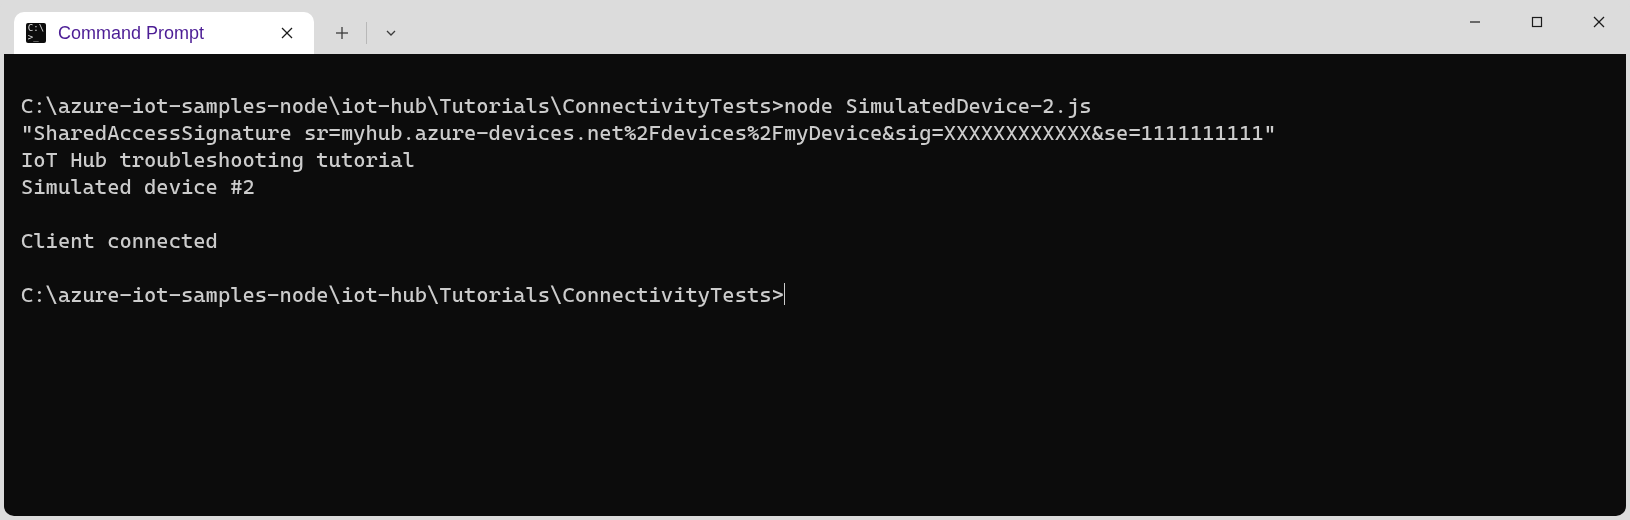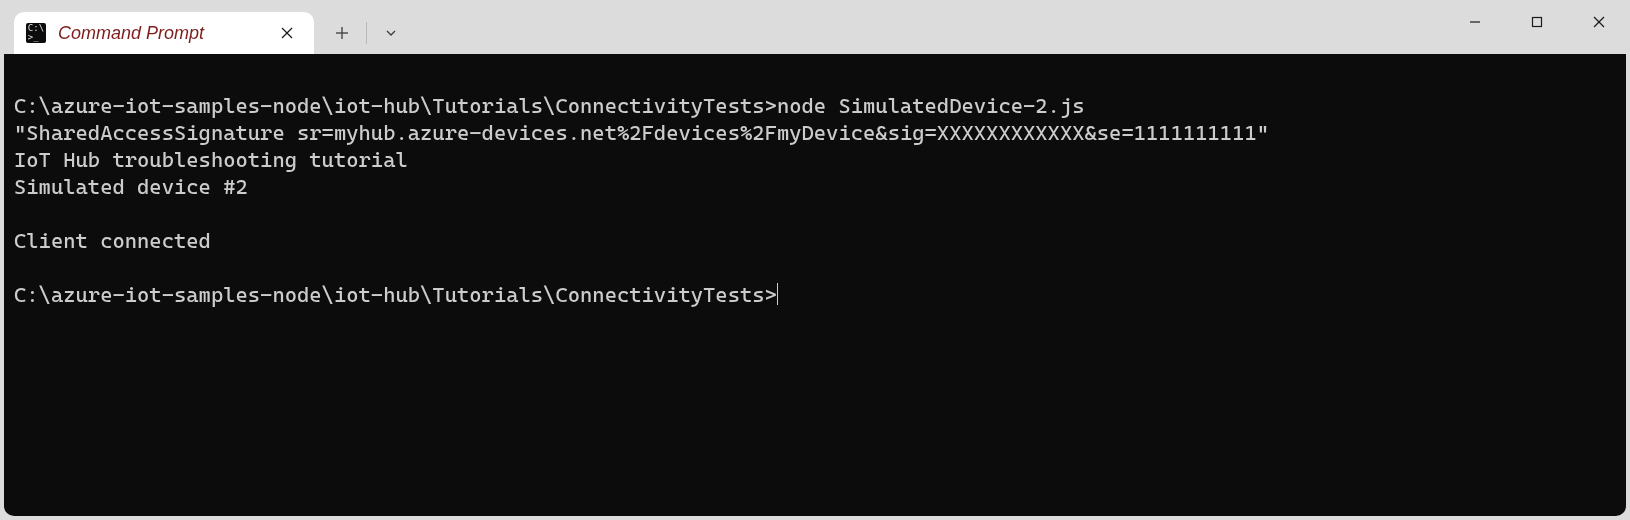--- a/index.html
+++ b/index.html
@@ -53,25 +53,24 @@
     border-radius: 2px;
   }
   .tab-icon-inner {
     color: #dcdcdc;
     font-family: "Consolas", monospace;
     font-size: 9px;
     line-height: 9px;
     letter-spacing: 0px;
   }
   .tab-title {
-    color: #7f1d1d;
+    color: #4c1d95;
     font-size: 18px;
     flex: 1;
     white-space: nowrap;
-    font-style: italic;
   }
   .tab-close {
     width: 26px;
     height: 26px;
     display: flex;
     align-items: center;
     justify-content: center;
     color: #1c1c1c;
     border-radius: 4px;
   }
@@ -124,20 +123,21 @@
     font-family: "Cascadia Mono", "Consolas", monospace;
     font-size: 21px;
     line-height: 27px;
     border-bottom-left-radius: 10px;
     border-bottom-right-radius: 10px;
     box-sizing: border-box;
   }
   .terminal-inner {
     padding: 12px 10px 10px 10px;
     white-space: pre;
+    margin-left: 7px;
   }
   .cursor {
     display: inline-block;
     width: 1.5px;
     height: 22px;
     background: #cccccc;
     vertical-align: -3px;
     margin-left: 0px;
   }
   svg { display: block; }

